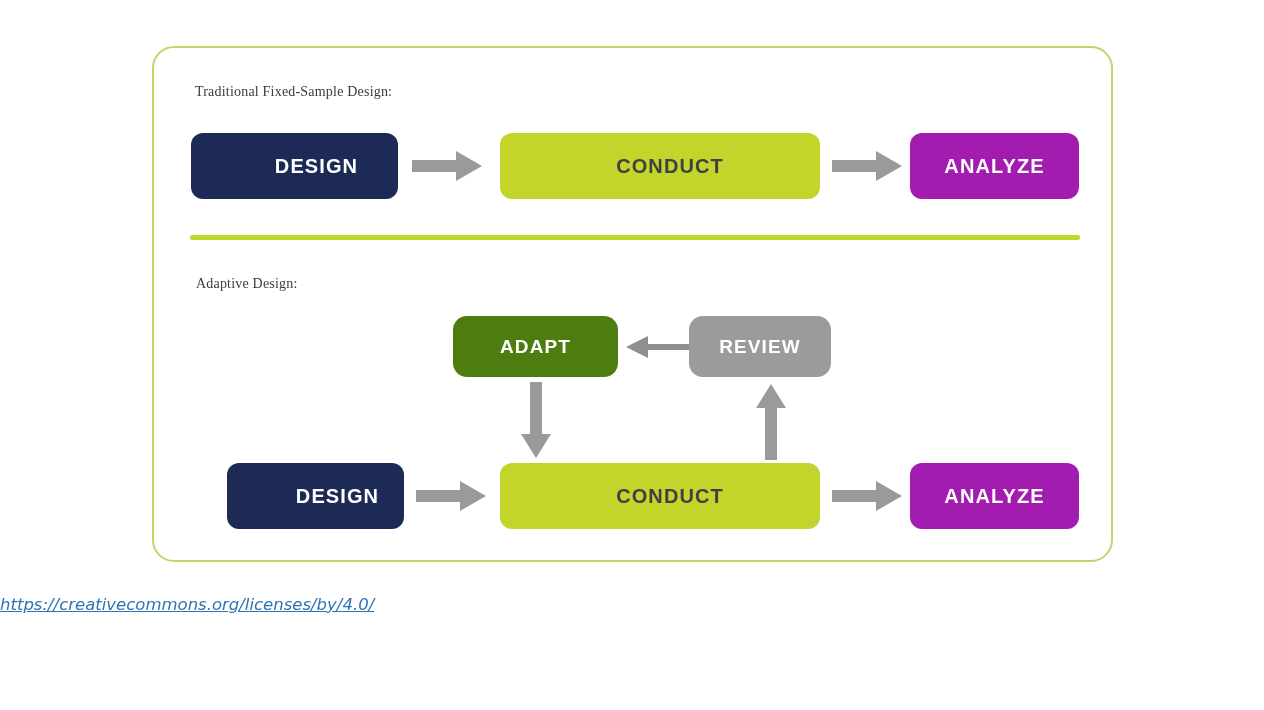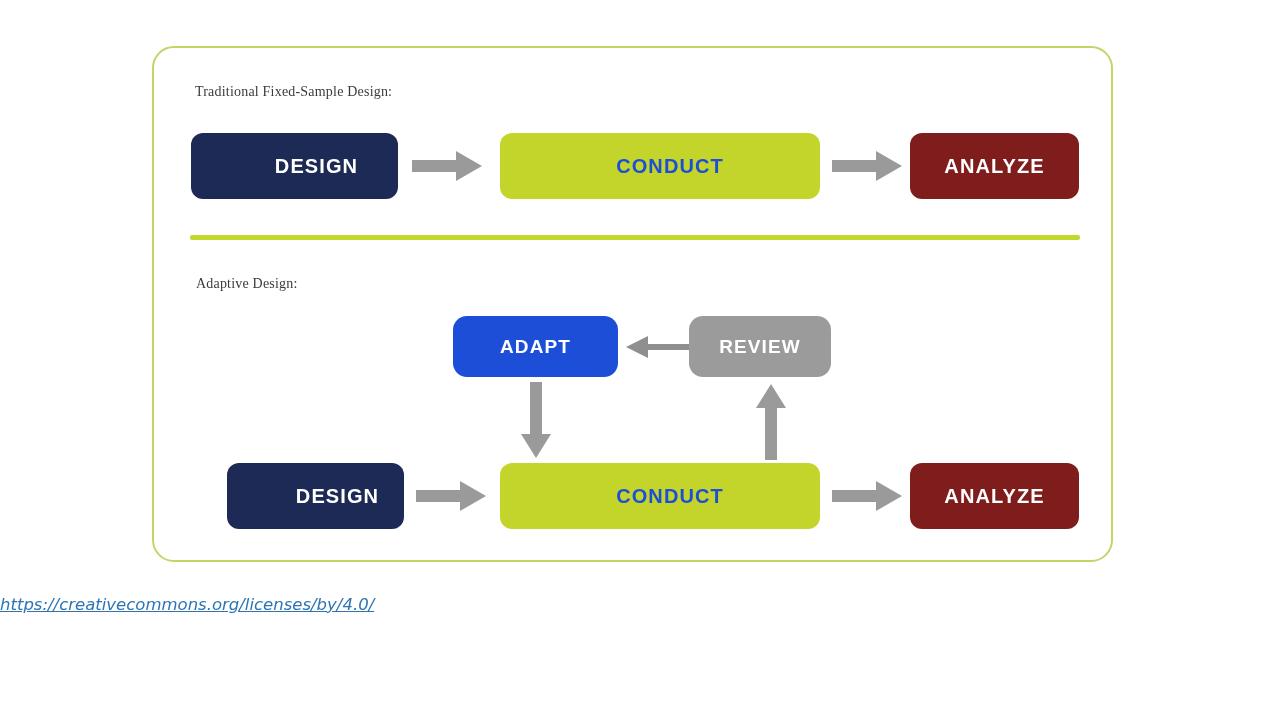--- a/index.html
+++ b/index.html
@@ -57,23 +57,23 @@
     display: flex;
     align-items: center;
     justify-content: center;
     border-radius: 12px;
     font-size: 20px;
     font-weight: bold;
     letter-spacing: 1.1px;
     box-sizing: border-box;
   }
   .box-design  { background: #1d2a55; color: #ffffff; padding-left: 44px; }
-  .box-conduct { background: #c3d52a; color: #1d4ed8; padding-left: 20px; }
-  .box-analyze { background: #7f1d1d; color: #ffffff; }
-  .box-adapt   { background: #1d4ed8; color: #ffffff; border-radius: 14px; }
+  .box-conduct { background: #c3d52a; color: #404040; padding-left: 20px; }
+  .box-analyze { background: #a21caf; color: #ffffff; }
+  .box-adapt   { background: #4d7c0f; color: #ffffff; border-radius: 14px; }
   .box-review  { background: #9b9b9b; color: #ffffff; border-radius: 14px; }
 
   
   #box-design-top  { left: 191px; top: 133px; width: 207px; height: 66px; }
   #box-conduct-top { left: 500px; top: 133px; width: 320px; height: 66px; }
   #box-analyze-top { left: 910px; top: 133px; width: 169px; height: 66px; }
 
   
   #box-adapt  { left: 453px; top: 316px; width: 165px; height: 61px; font-size: 19px; }
   #box-review { left: 689px; top: 316px; width: 142px; height: 61px; font-size: 19px; }

